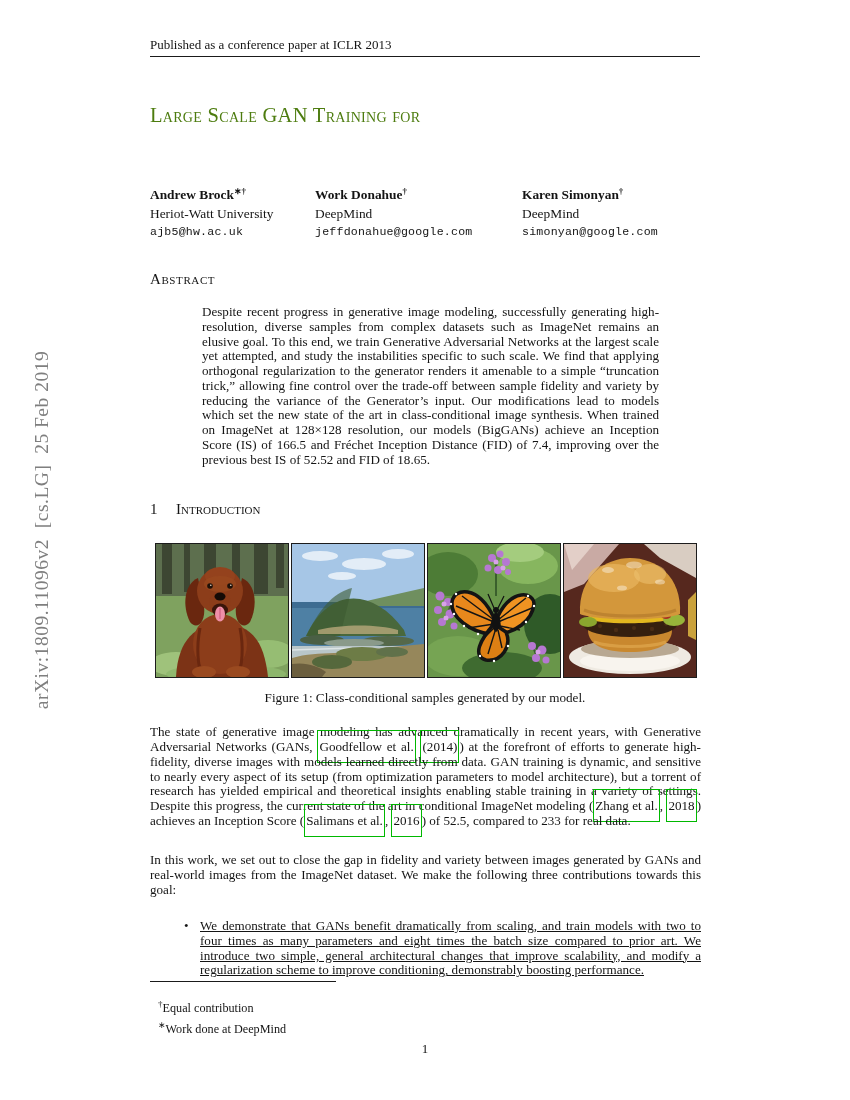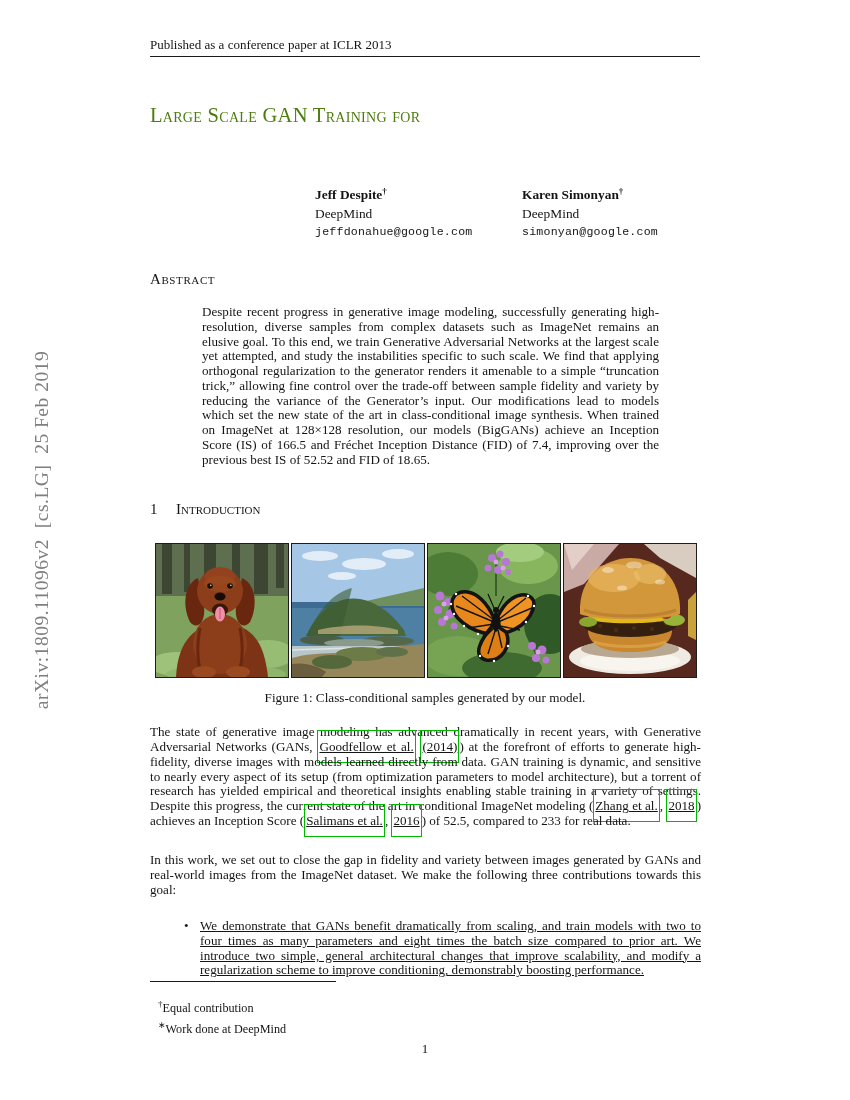--- a/index.html
+++ b/index.html
@@ -32,21 +32,21 @@
   
   .figrow{left:155px;top:543px;width:542px;display:flex;gap:2px;}
   .figrow .ph{width:132px;height:133px;border:1px solid #1c1c1c;box-sizing:content-box;display:block;}
   .caption{left:150px;top:690px;width:550px;text-align:center;font-size:13.2px;}
   
   .p1{left:150px;top:725px;width:551px;font-size:13.1px;line-height:14.85px;}
   .p2{left:150px;top:853px;width:551px;font-size:13.1px;line-height:14.85px;}
   .bullet-item{left:200px;top:919px;width:501px;font-size:13.1px;line-height:14.8px;}
   .bullet-marker{position:absolute;left:-16px;top:0;font-size:13px;}
   .bullet-text{display:block;text-decoration:underline;}
-  .cite{border:1px solid #00b800;padding:8px 1px;text-decoration:underline;}
+  .cite{border:1px solid #00b800;padding:8px 1px;}
   
   .fn-rule{left:150px;top:981px;width:186px;height:1px;background:#1a1a1a;}
   .fn{left:158px;width:400px;font-size:12.2px;}
   .fn1{top:986px;margin-top:36px;}
   .fn2{top:1001px;}
   
   .pagenum{left:150px;top:1041px;width:550px;text-align:center;font-size:13px;}
   
   .watermark{left:42px;top:530px;transform:translate(-50%,-50%) rotate(-90deg);
              white-space:pre;font-size:19.5px;color:#7f7f7f;letter-spacing:.5px;
@@ -57,22 +57,27 @@
 
 <div class="page">
 
   <div class="abs watermark">arXiv:1809.11096v2  [cs.LG]  25 Feb 2019</div>
 
   <div class="abs hdr">Published as a conference paper at ICLR 2013</div>
   <div class="abs hdr-rule"></div>
 
   <div class="abs title t1 sc">Large Scale GAN Training for</div>
 
+  <div class="abs col1">
+    <div class="auth-name"><span>Andrew Brock</span><sup>∗†</sup></div>
+    <div class="auth-line">Heriot-Watt University</div>
+    <div class="auth-mail">ajb5@hw.ac.uk</div>
+  </div>
   <div class="abs col2">
-    <div class="auth-name"><span>Jeff Despite</span><sup>†</sup></div>
+    <div class="auth-name"><span>Work Donahue</span><sup>†</sup></div>
     <div class="auth-line">DeepMind</div>
     <div class="auth-mail">jeffdonahue@google.com</div>
   </div>
   <div class="abs col3">
     <div class="auth-name"><span>Karen Simonyan</span><sup>†</sup></div>
     <div class="auth-line">DeepMind</div>
     <div class="auth-mail">simonyan@google.com</div>
   </div>
 
   <div class="abs abs-head sc">Abstract</div>

